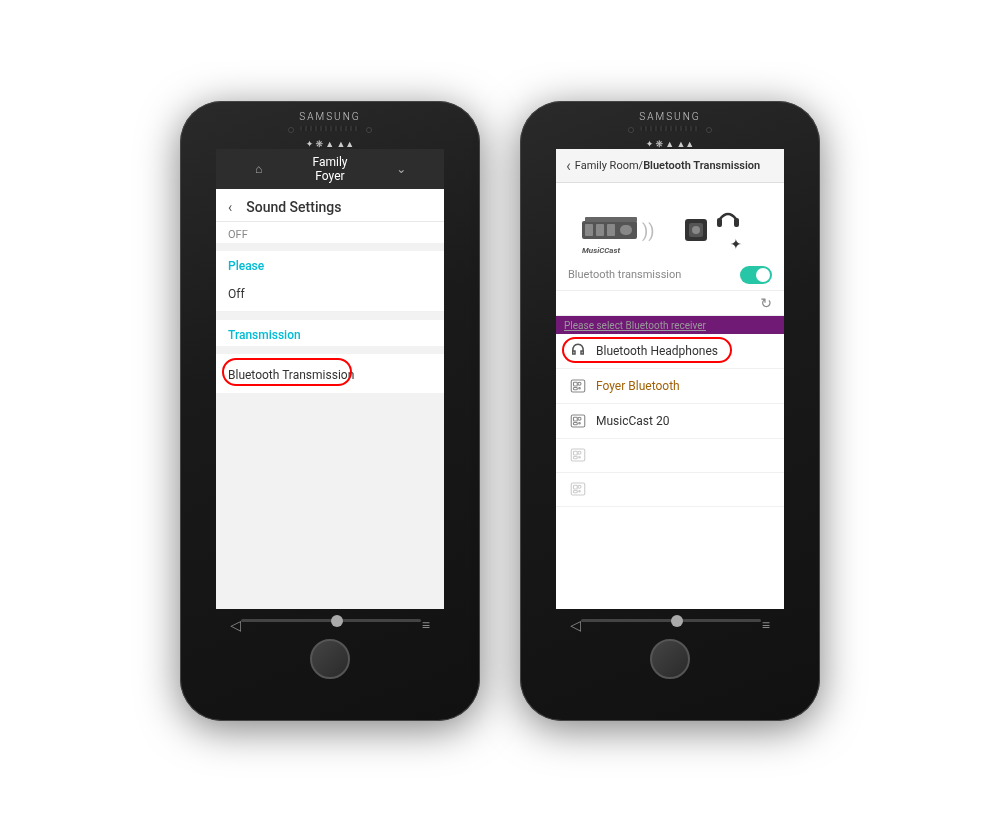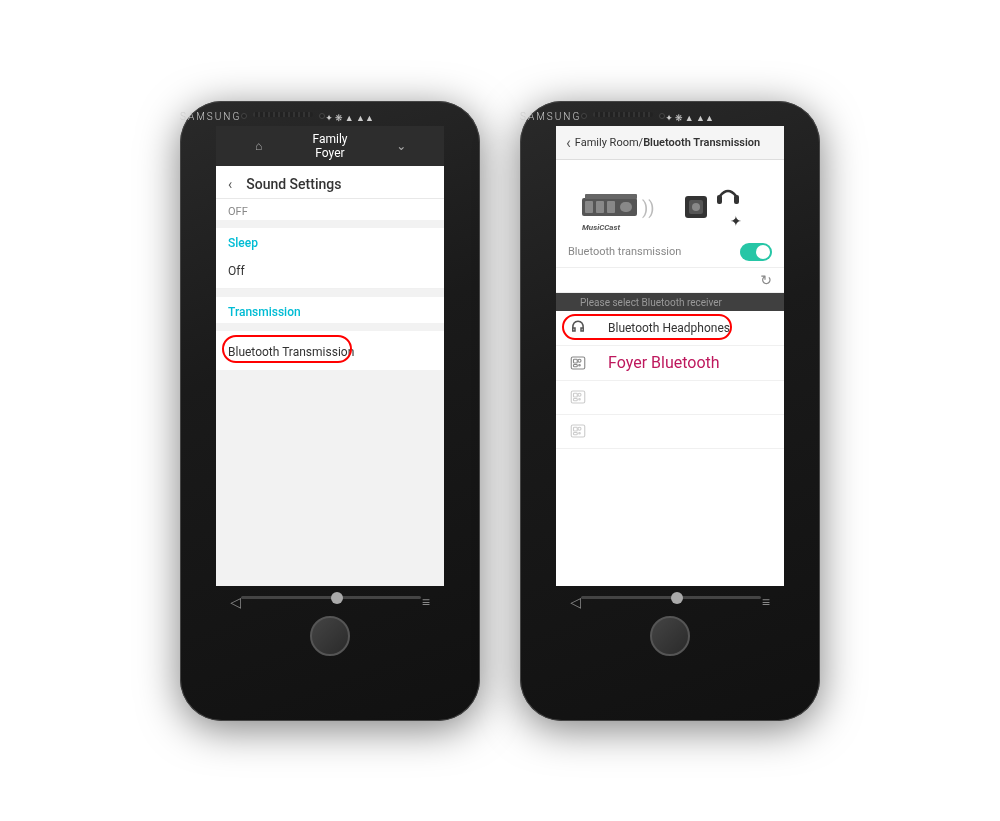--- a/index.html
+++ b/index.html
@@ -27,21 +27,21 @@
       border-radius: 42px;
       position: relative;
       box-shadow: 0 8px 40px rgba(0,0,0,0.5), inset 0 0 0 1px #444;
       display: flex;
       flex-direction: column;
       align-items: center;
     }
     .phone-top {
       width: 100%;
       display: flex;
-      flex-direction: row;
+      flex-direction: column;
       align-items: center;
       padding-top: 10px;
     }
     .samsung-brand {
       color: #ccc;
       font-size: 10px;
       letter-spacing: 2px;
       margin-bottom: 4px;
       font-weight: 300;
     }
@@ -247,32 +247,33 @@
       background: #fff;
       display: flex;
       align-items: center;
       justify-content: space-between;
       font-size: 11px;
       color: #888;
       border-bottom: 1px solid #eee;
     }
     .refresh-btn { font-size: 14px; color: #888; cursor: pointer; }
     .select-label {
-      padding: 4px 24px 3px;
+      padding: 4px 8px 3px;
       font-size: 10px;
       color: #999;
-      background: #404040;
+      background: #701a75;
+      text-decoration: underline;
     }
     .device-row {
       padding: 7px 12px;
       background: #fff;
       border-bottom: 1px solid #f0f0f0;
       display: flex;
       align-items: center;
-      gap: 20px;
+      gap: 8px;
       font-size: 12px;
       color: #333;
       position: relative;
     }
     .device-icon {
       width: 20px;
       height: 20px;
       display: flex;
       align-items: center;
       justify-content: center;
@@ -328,21 +329,21 @@
 
         <div class="card">
           <div class="card-title-bar">
             <span class="back-arrow">‹</span>
             <span class="card-title">Sound Settings</span>
           </div>
           <div class="sub-label">OFF</div>
 
           <div class="section-divider"></div>
 
-          <div class="section-header-label">Sleep</div>
+          <div class="section-header-label">Please</div>
           <div class="setting-row">
             <span class="setting-label">Off</span>
           </div>
 
           <div class="section-divider"></div>
 
           <div class="section-header-label">Transmission</div>
 
           <div class="section-divider"></div>
 
@@ -439,23 +440,35 @@
       <div class="device-row">
         <div class="device-icon">
           <svg viewBox="0 0 24 24" fill="none" stroke="#888" stroke-width="1.5">
             <rect x="3" y="4" width="18" height="16" rx="2"></rect>
             <rect x="6" y="7" width="5" height="5" rx="1"></rect>
             <circle cx="14" cy="9" r="2"></circle>
             <circle cx="14" cy="15" r="1"></circle>
             <rect x="6" y="14" width="5" height="3" rx="1"></rect>
           </svg>
         </div>
-        <span style="font-size:16px; color:#be185d;">Foyer Bluetooth</span>
-      </div>
-
+        <span style="font-size:12px; color:#a16207;">Foyer Bluetooth</span>
+      </div>
+
+      <div class="device-row">
+        <div class="device-icon">
+          <svg viewBox="0 0 24 24" fill="none" stroke="#888" stroke-width="1.5">
+            <rect x="3" y="4" width="18" height="16" rx="2"></rect>
+            <rect x="6" y="7" width="5" height="5" rx="1"></rect>
+            <circle cx="14" cy="9" r="2"></circle>
+            <circle cx="14" cy="15" r="1"></circle>
+            <rect x="6" y="14" width="5" height="3" rx="1"></rect>
+          </svg>
+        </div>
+        <span style="font-size:12px; color:#333;">MusicCast 20</span>
+      </div>
 
       <div class="empty-row">
         <div class="device-icon">
           <svg viewBox="0 0 24 24" fill="none" stroke="#ccc" stroke-width="1.5">
             <rect x="3" y="4" width="18" height="16" rx="2"></rect>
             <rect x="6" y="7" width="5" height="5" rx="1"></rect>
             <circle cx="14" cy="9" r="2"></circle>
             <circle cx="14" cy="15" r="1"></circle>
             <rect x="6" y="14" width="5" height="3" rx="1"></rect>
           </svg>

